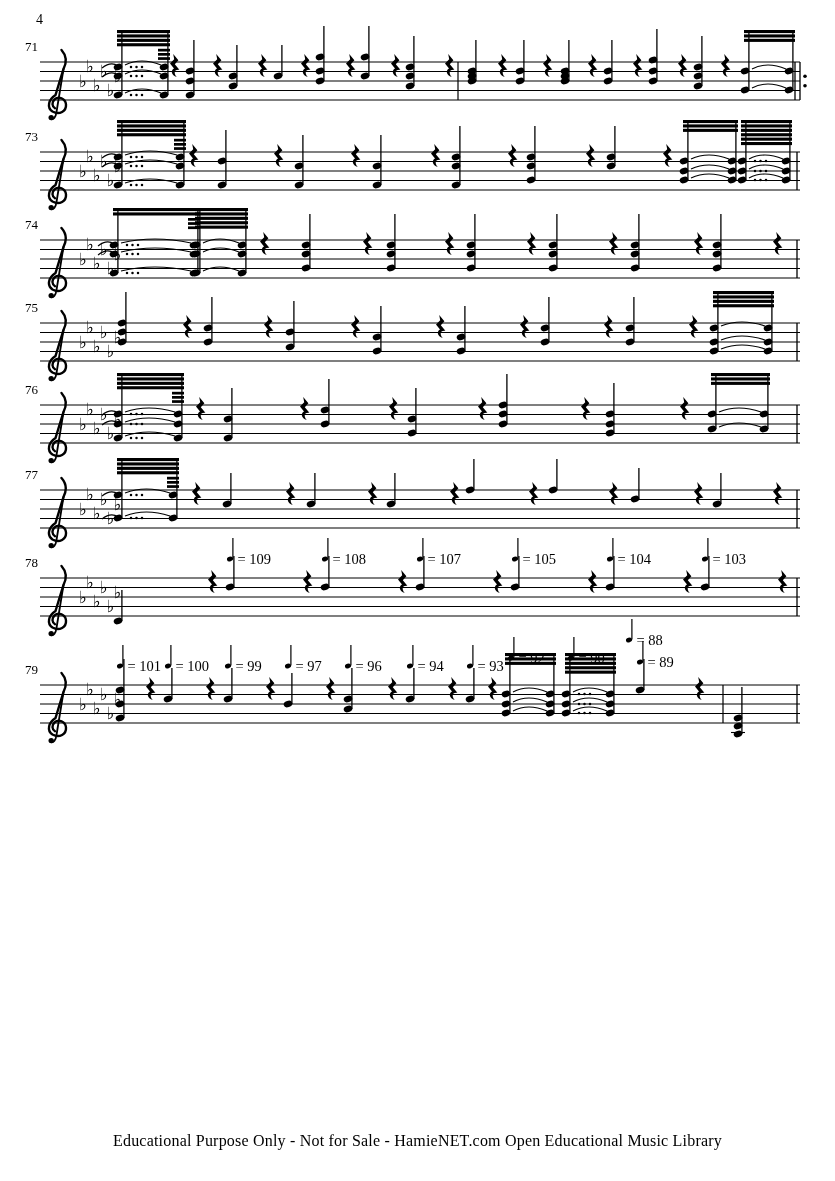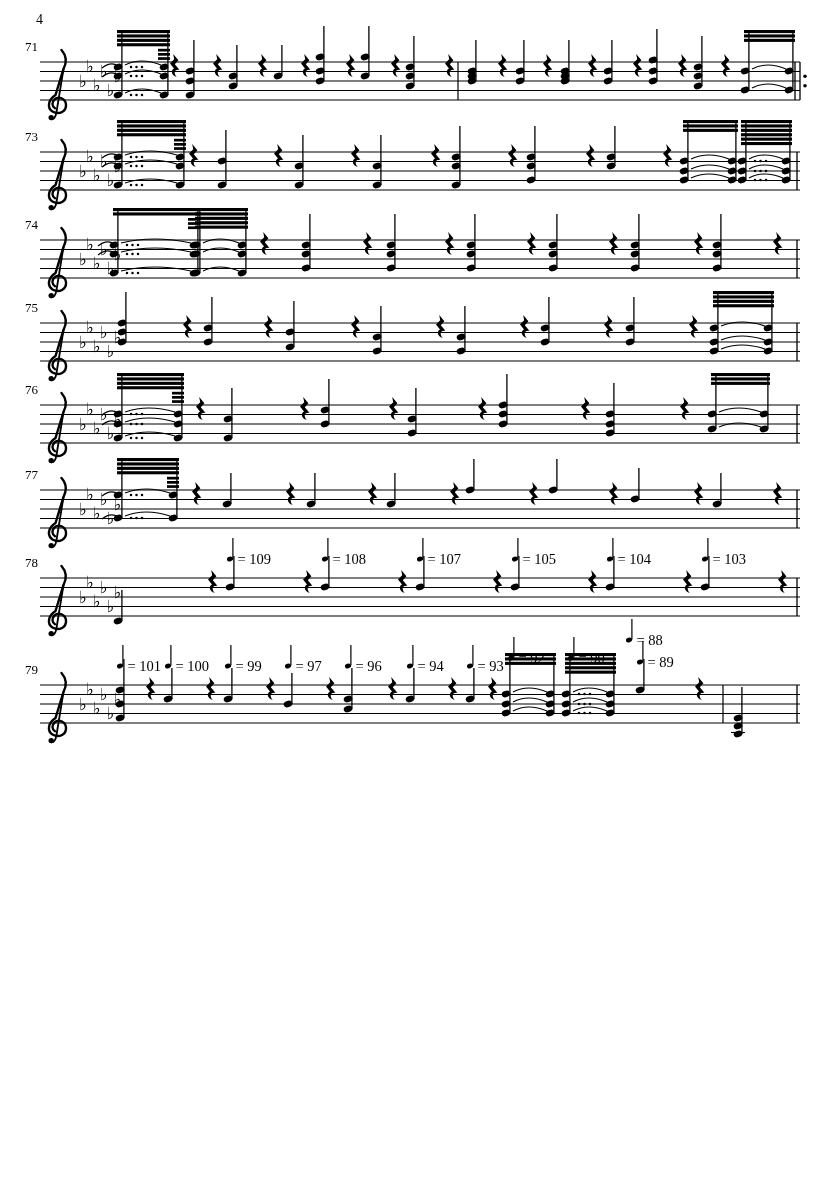--- a/index.html
+++ b/index.html
@@ -11,20 +11,21 @@
   svg{font-family:"Liberation Serif",serif}
   svg text.mnum{font-size:13px}
   svg text.tempo{font-size:14.5px}
   svg text.flat{font-size:17px;font-family:"DejaVu Sans",sans-serif}
 </style>
 </head>
 <body>
 
 <div class="sheet" id="sheet">
   <div class="page-num">4</div>
+  <div class="footer">Educational Purpose Only - Not for Sale - HamieNET.com Open Educational Music Library</div>
 <svg width="835" height="150" viewBox="0 -75 835 150" class="system" style="top: -13px;">
       <line x1="40" y1="0" x2="800" y2="0" stroke="#000" stroke-width="1.1"></line>
       <line x1="40" y1="9.5" x2="800" y2="9.5" stroke="#000" stroke-width="1.1"></line>
       <line x1="40" y1="19" x2="800" y2="19" stroke="#000" stroke-width="1.1"></line>
       <line x1="40" y1="28.5" x2="800" y2="28.5" stroke="#000" stroke-width="1.1"></line>
       <line x1="40" y1="38" x2="800" y2="38" stroke="#000" stroke-width="1.1"></line>
       <text x="38" y="-11" text-anchor="end" class="mnum">71</text>
       <g transform="translate(50,0)">
         <path d="M11.5 -12 C16 -7 17 0 13.5 7 L5.5 33 C-1.5 37.5 -3.5 45.5 2.5 49.5 C9.5 53.5 16.5 49 16 42.5 C15.5 36.5 8.5 34 4.5 37.5 C1.5 40.2 2 44.5 5 46.2" fill="none" stroke="#000" stroke-width="2.4" stroke-linecap="round"></path>
         <path d="M13.5 7 L6.5 50 C5.8 55.5 3.5 58 0.5 57" fill="none" stroke="#000" stroke-width="1.8" stroke-linecap="round"></path>

